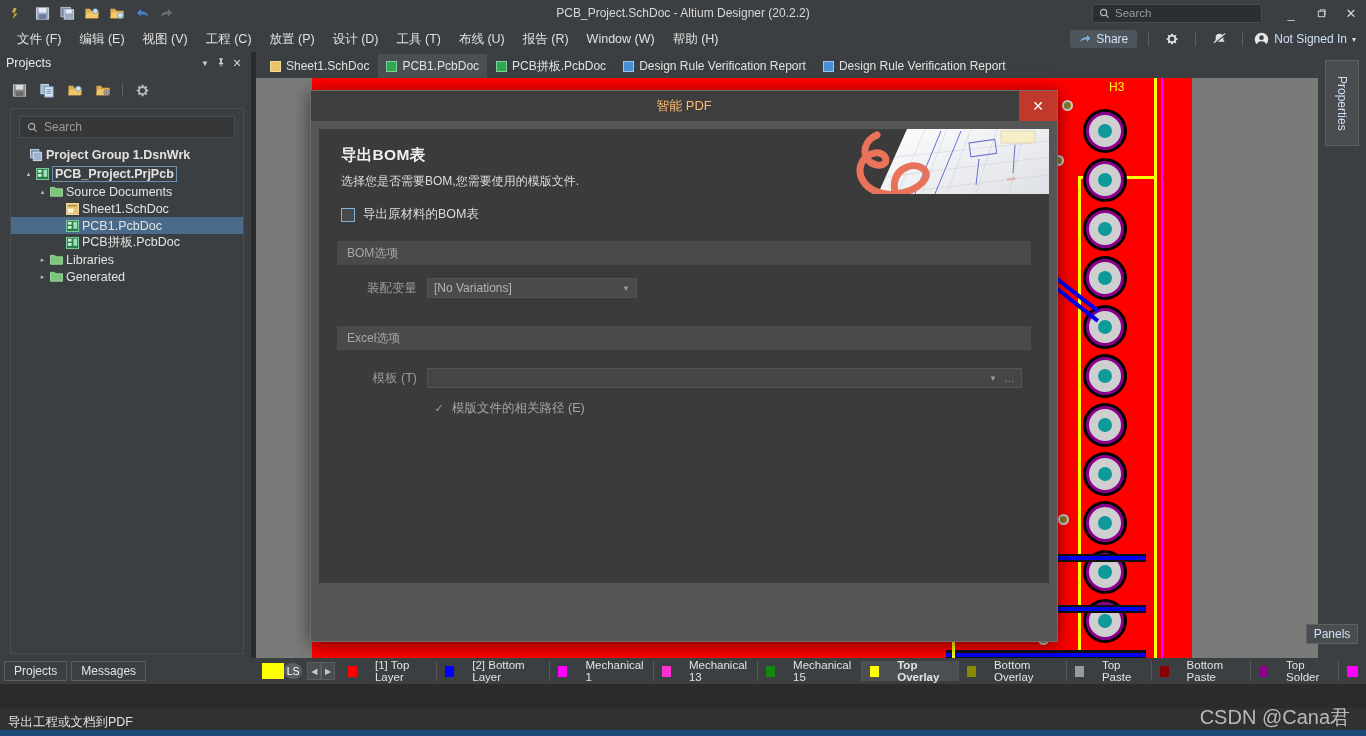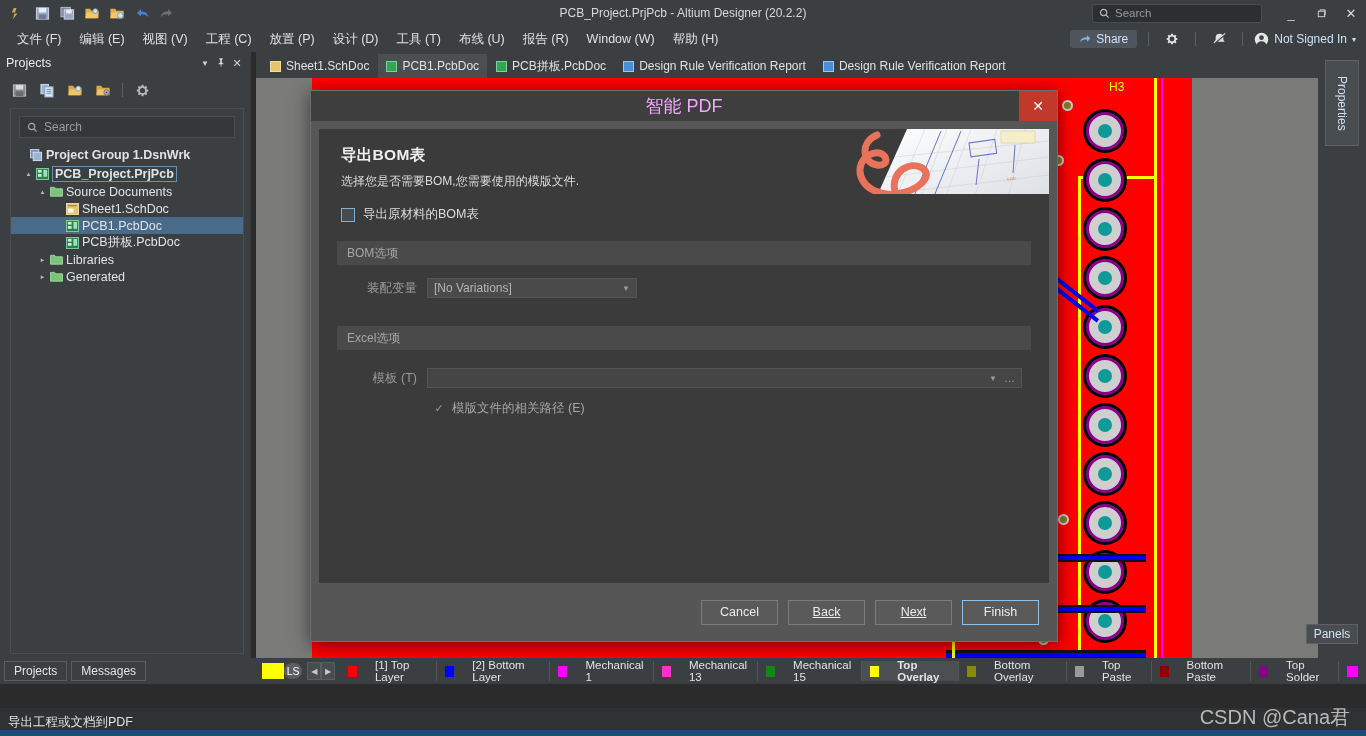--- a/index.html
+++ b/index.html
@@ -100,21 +100,21 @@
   .via { position:absolute; border-radius:50%; background:#8a7a2a; border:2px solid #cfcfcf; }
   .lbl-silk { position:absolute; color:#ffff00; font-size:12px; font-family:"Liberation Sans",sans-serif; }
 
   
   .dialog {
     position:absolute; left:310px; top:90px; width:748px; height:552px;
     background:#565656; border:1px solid #6e6e6e; box-shadow:0 3px 16px rgba(0,0,0,.55);
   }
   .dlg-title { height:30px; background:#3e3e3e; display:flex; align-items:center;
                justify-content:center; position:relative; }
-  .dlg-title .t { font-size:18px; color:#f0abfc; }
+  .dlg-title .t { font-size:13px; color:#fdba74; }
   .dlg-close { position:absolute; right:0; top:0; width:38px; height:30px; background:#c0392b;
                color:#fff; display:flex; align-items:center; justify-content:center; font-size:14px; }
   .dlg-banner { margin:8px 8px 0 8px; height:85px; background:#3b3b3b; position:relative; overflow:hidden; }
   .banner-txt { position:absolute; left:22px; top:16px; }
   .banner-h { font-size:15.5px; font-weight:bold; color:#f0f0f0; letter-spacing:.3px; }
   .banner-s { font-size:12px; color:#dcdcdc; margin-top:7px; }
   .banner-art { position:absolute; right:0; top:0; width:220px; height:85px; overflow:hidden; }
 
   .dlg-body { position:absolute; left:8px; right:8px; top:103px; bottom:58px; background:#3b3b3b; }
   .chk-row { display:flex; align-items:center; gap:8px; padding:12px 0 0 22px; }
@@ -216,21 +216,21 @@
         <svg width="16" height="14" viewBox="0 0 16 14">
             <path d="M3 7 L7 3 V5.4 C11.5 5.4 14 7.4 14 11 C12.4 8.8 10.3 8.2 7 8.2 V10.6Z" fill="#4a7fd4"></path>
           </svg>
       </div>
       <div class="tb-ico">
         <svg width="16" height="14" viewBox="0 0 16 14">
             <path d="M13 7 L9 3 V5.4 C4.5 5.4 2 7.4 2 11 C3.6 8.8 5.7 8.2 9 8.2 V10.6Z" fill="#6e6e6e"></path>
           </svg>
       </div>
     </div>
-    <div class="tb-title">PCB_Project.PrjPcb - Altium Designer (20.2.2)</div>
+    <div class="tb-title">PCB_Project.SchDoc - Altium Designer (20.2.2)</div>
     <div class="tb-right">
       <div class="searchbox">
         <svg width="11" height="11" viewBox="0 0 12 12">
             <circle cx="5" cy="5" r="3.4" fill="none" stroke="#b9b9b9" stroke-width="1.3"></circle>
             <line x1="7.5" y1="7.5" x2="10.5" y2="10.5" stroke="#b9b9b9" stroke-width="1.3"></line>
           </svg>
         <span>Search</span>
       </div>
       <div class="wbtn">_</div>
       <div class="wbtn">
@@ -630,30 +630,20 @@
         </span>
       </div>
 
       <div class="sub-chk">
         <span class="sub-tick">✓</span>
         <span class="sub-lbl">模版文件的相关路径 (E)</span>
       </div>
 
     </div>
 
-    <div class="dlg-foot">
-      <div class="btn">Cancel</div>
-      <div class="btn">
-          <u>Back</u>
-        </div>
-      <div class="btn">
-          <u>Next</u>
-        </div>
-      <div class="btn primary">Finish</div>
-    </div>
   </div>
 
   <div class="statusrow">
     <div class="sbtab">Projects</div>
     <div class="sbtab">Messages</div>
   </div>
 
   <div class="layerstrip">
     <div class="ls-color"></div>
     <div class="ls-tag">LS</div>

